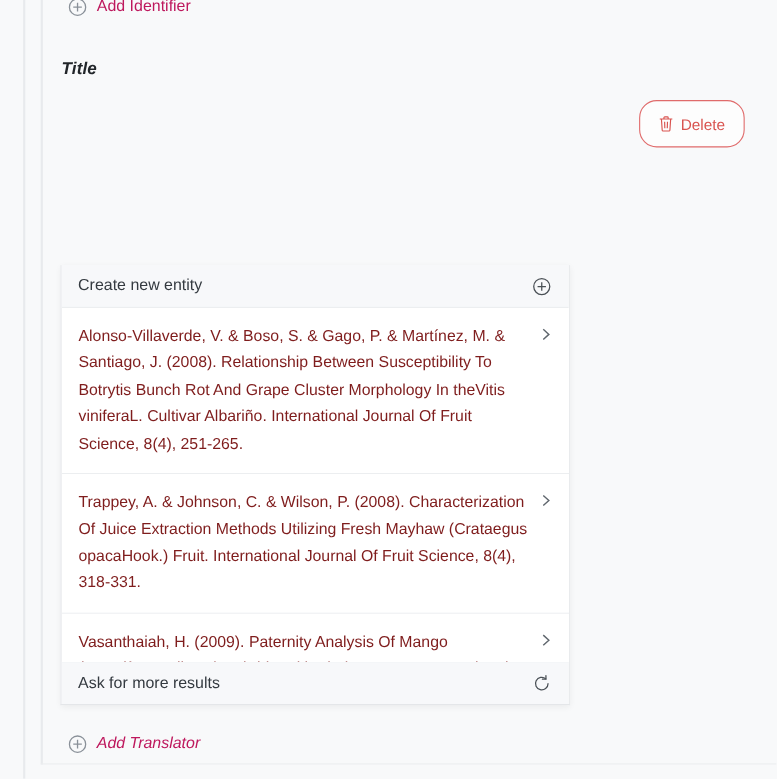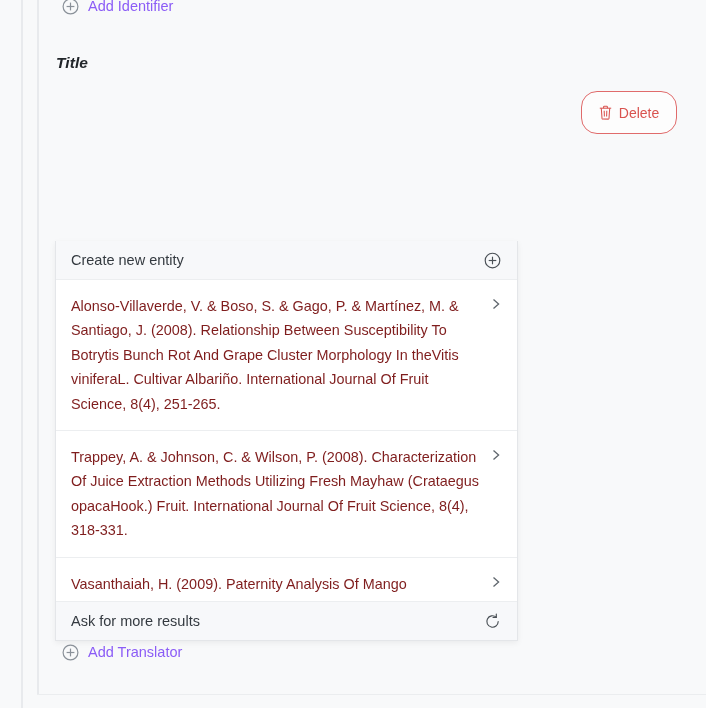--- a/index.html
+++ b/index.html
@@ -43,31 +43,31 @@
   .add-row {
     position: absolute;
     display: flex;
     align-items: center;
     gap: 9px;
     color: #6c757d;
     font-size: 14.5px;
     cursor: pointer;
     user-select: none;
   }
-  .add-row .lbl { color: #8b5cf6; line-height: 1; }
+  .add-row .lbl { color: #be185d; line-height: 1; }
   .icon-circle-plus {
     width: 17px;
     height: 17px;
     flex: 0 0 17px;
     display: block;
   }
   .icon-circle-plus svg { display: block; }
 
   #add-identifier { left: 62px; top: -2px; }
-  #add-translator { left: 62px; top: 644px; }
+  #add-translator { left: 62px; top: 668px; font-style: italic; }
 
   
   #title-label {
     position: absolute;
     left: 56px;
     top: 54px;
     font-size: 15.5px;
     font-weight: bold;
     color: #212529;
     letter-spacing: 0.1px;

